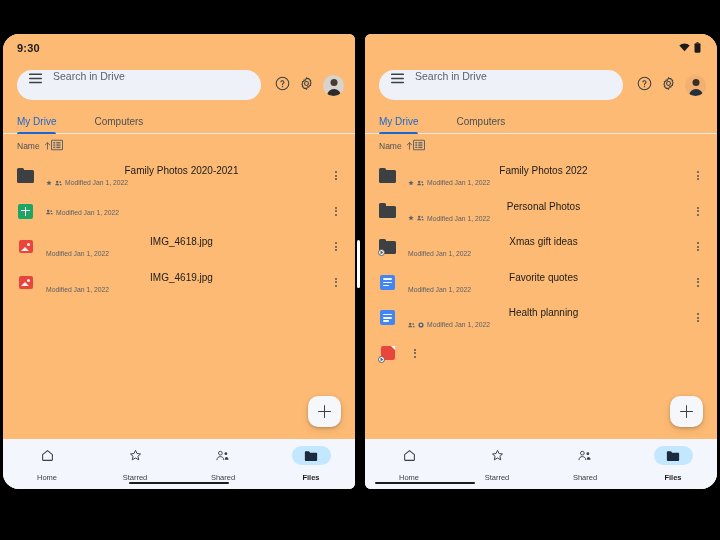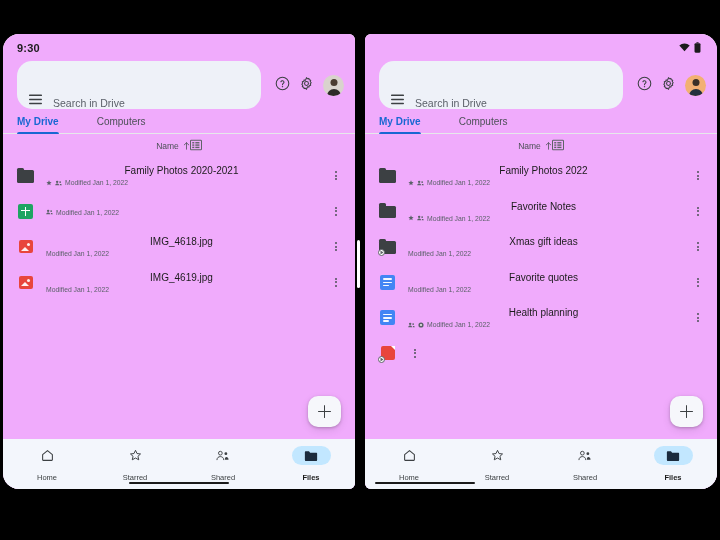--- a/index.html
+++ b/index.html
@@ -23,21 +23,21 @@
     height: 455px;
     background: #ffffff;
     overflow: hidden;
   }
   .device.left  { left: 3px;  border-radius: 16px 6px 6px 16px; }
   .device.right { left: 365px; border-radius: 6px 16px 16px 6px; }
 
   .screen {
     position: absolute;
     inset: 0;
-    background: #f0abfc;
+    background: #fdba74;
     display: flex;
     flex-direction: column;
   }
 
   
   .statusbar {
     height: 28px;
     flex: 0 0 28px;
     display: flex;
     align-items: center;
@@ -56,25 +56,25 @@
   .topbar {
     height: 46px;
     flex: 0 0 46px;
     display: flex;
     align-items: center;
     padding: 0 11px 0 14px;
     gap: 8px;
   }
   .searchbox {
     flex: 1 1 auto;
-    height: 48px;
+    height: 30px;
     background: #eef1f8;
     border-radius: 15px;
     display: flex;
-    align-items: flex-end;
+    align-items: flex-start;
     padding: 0 12px;
     gap: 11px;
     min-width: 0;
   }
   .menu-ico { flex: 0 0 auto; }
   .search-placeholder {
     font-size: 10.5px;
     color: #5b6069;
     white-space: nowrap;
     overflow: hidden;
@@ -125,37 +125,37 @@
     border-bottom: 1px solid #e6e8eb;
     position: relative;
   }
   .tab {
     font-size: 10px;
     padding: 0 12px 6px 0;
     margin-right: 26px;
     color: #4c5057;
     position: relative;
   }
-  .tab.active { color: #1967d2; font-weight: bold; }
+  .tab.active { color: #1967d2; font-weight: normal; }
   .tab.active::after {
     content: "";
     position: absolute;
     left: 0; right: 12px; bottom: -1px;
     height: 2.5px;
     background: #1967d2;
     border-radius: 2px 2px 0 0;
   }
 
   
   .sortrow {
     height: 24px;
     flex: 0 0 24px;
     display: flex;
     align-items: center;
-    justify-content: center;
+    justify-content: flex-start;
     padding: 0 14px;
   }
   .sortlabel {
     display: flex; align-items: center; gap: 4px;
     font-size: 8.5px; color: #4c5057;
   }
 
   
   .filelist {
     flex: 1 1 auto;
@@ -650,21 +650,21 @@
               <i></i>
               <i></i>
             </div>
         </div>
 
         <div class="file-row">
           <div class="file-icon">
               <span class="folder dark"></span>
             </div>
           <div class="file-text">
-            <div class="file-name">Favorite Notes</div>
+            <div class="file-name">Personal Photos</div>
             <div class="file-meta">
               <svg class="m-star" viewBox="0 0 10 10">
                   <path d="M5 .6l1.3 2.8 3 .3-2.3 2 .7 3L5 7.1 2.3 8.7l.7-3-2.3-2 3-.3z" fill="#5b6069"></path>
                 </svg>
               <svg class="m-people" viewBox="0 0 12 10">
                   <circle cx="3.7" cy="3" r="2" fill="#5b6069"></circle>
                   <circle cx="8.8" cy="3.4" r="1.5" fill="#5b6069"></circle>
                   <path d="M.4 9c0-1.9 1.5-3 3.3-3s3.3 1.1 3.3 3z" fill="#5b6069"></path>
                   <path d="M8 9c0-1.3.5-2.3 1.6-2.3 1 0 2 .8 2 2.3z" fill="#5b6069"></path>
                 </svg>

